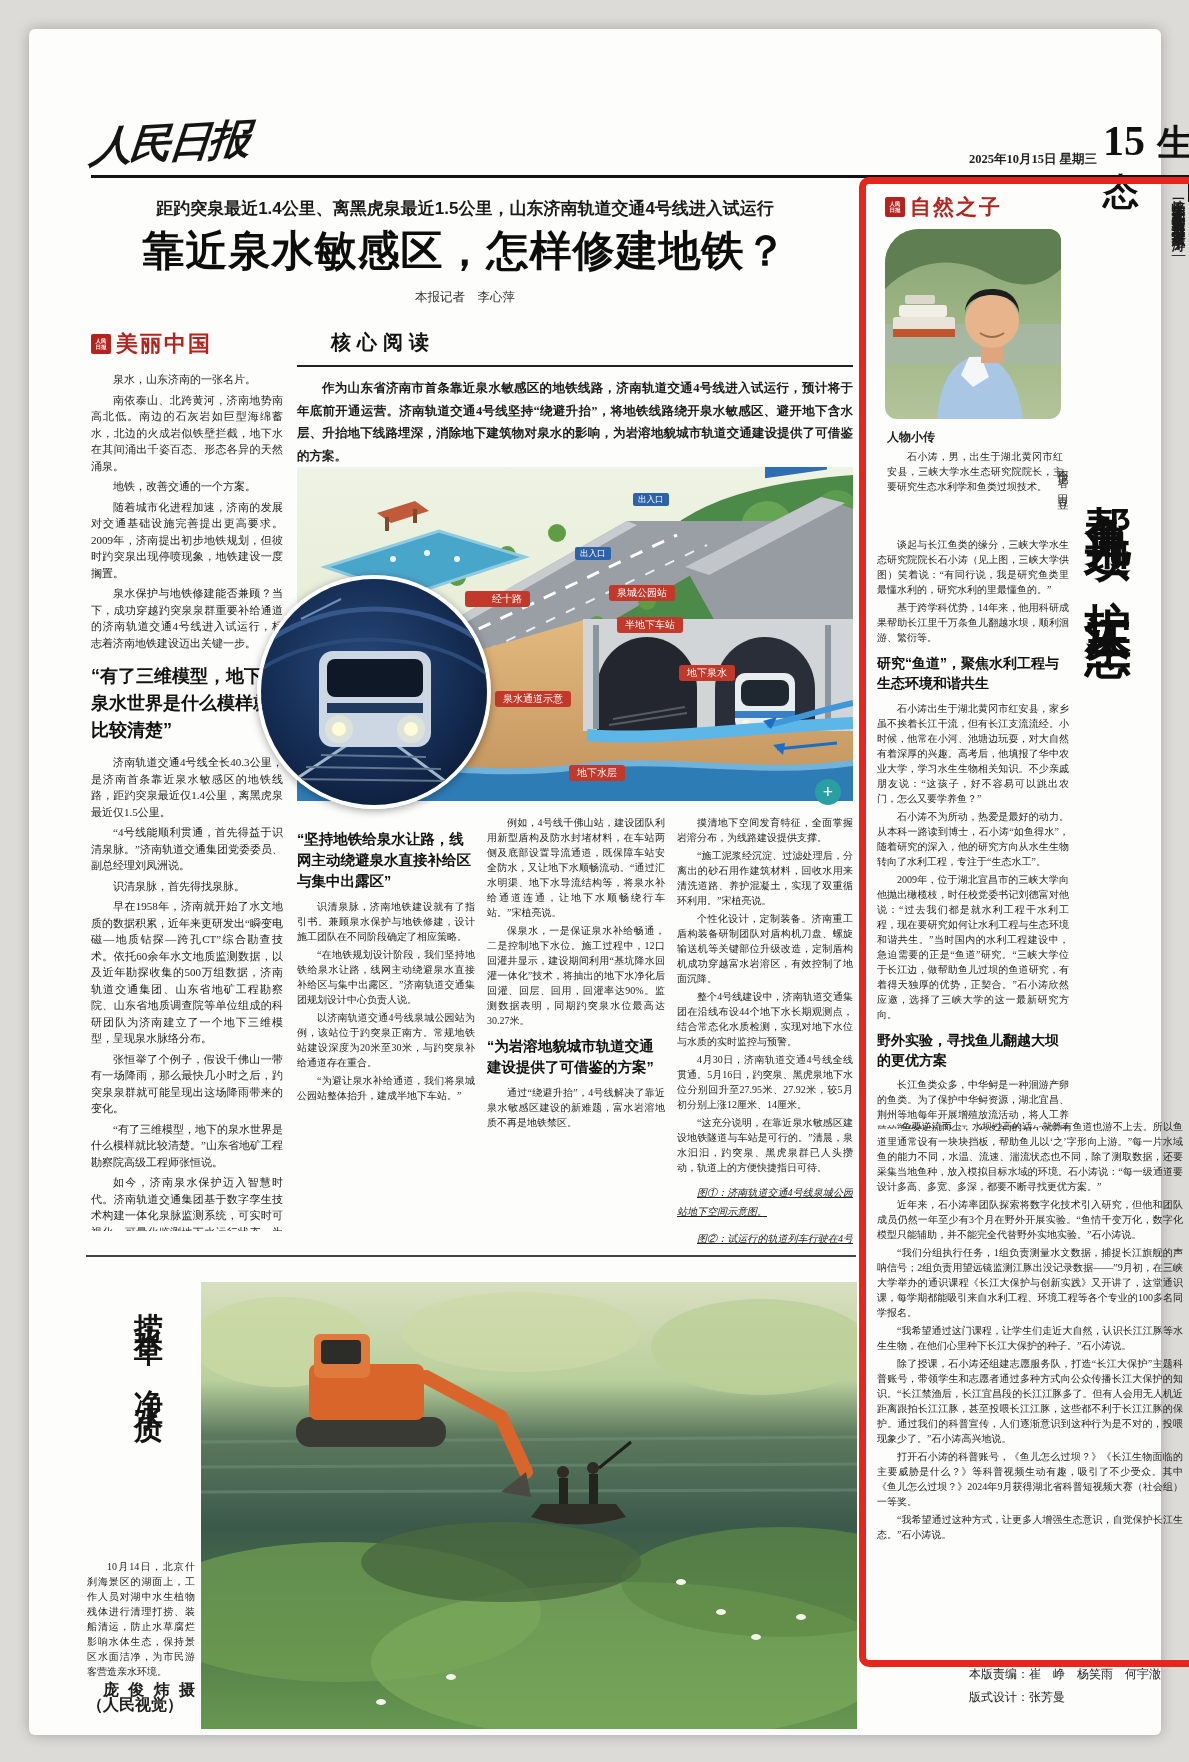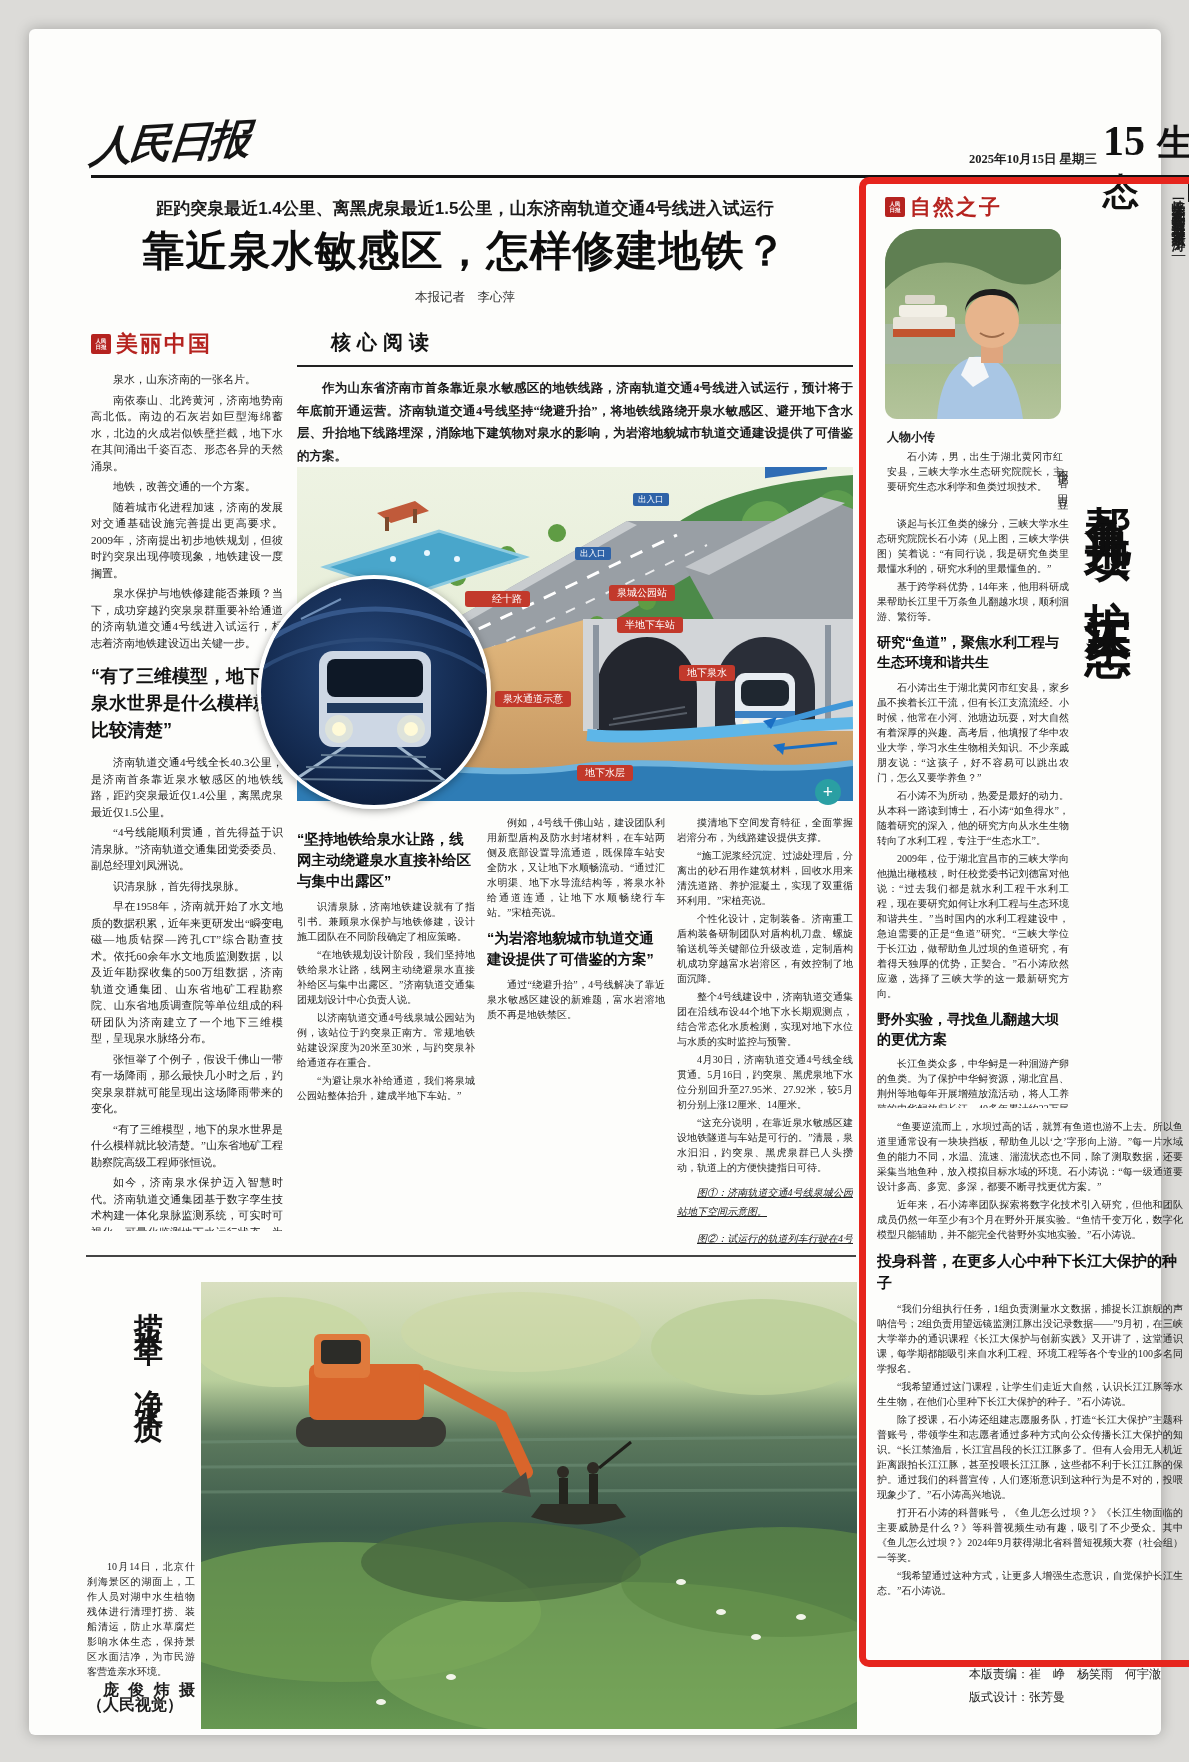--- a/index.html
+++ b/index.html
@@ -144,21 +144,21 @@
       <path d="M0,306 C90,288 180,314 280,300 C370,288 460,310 556,296" stroke="#6fb3dc" stroke-width="6" fill="none"></path>
     </svg>
     <div class="pill" style="left:32px;top:118px;">趵突泉</div>
     <div class="pill" style="left:168px;top:124px;padding-left:27px;">经十路</div>
     <div class="pill" style="left:312px;top:118px;">泉城公园站</div>
     <div class="pillb" style="left:336px;top:26px;">出入口</div>
     <div class="pillb" style="left:278px;top:80px;">出入口</div>
     <div class="pill" style="left:320px;top:150px;">半地下车站</div>
     <div class="pill" style="left:382px;top:198px;">地下泉水</div>
     <div class="pill" style="left:198px;top:224px;">泉水通道示意</div>
-    <div class="pill" style="left:280px;top:298px;">地下水层</div>
+    <div class="pill" style="left:272px;top:298px;">地下水层</div>
   </div>
 
   <div class="abs" style="left:228px;top:546px;width:226px;height:226px;border-radius:50%;border:4px solid #fff;
        overflow:hidden;box-shadow:0 2px 8px rgba(0,0,0,.35);">
     <svg width="226" height="226" viewBox="0 0 226 226">
       <defs>
             <radialGradient id="g3" cx="0.45" cy="0.4" r="0.8">
         <stop offset="0" stop-color="#27497c"></stop>
               <stop offset="0.6" stop-color="#13294e"></stop>
               <stop offset="1" stop-color="#081228"></stop>
@@ -193,20 +193,21 @@
 
   <div class="abs clip" style="left:268px;top:786px;width:178px;height:432px;">
     <div class="csub" style="margin-top:14px;">“坚持地铁给泉水让路，线网主动绕避泉水直接补给区与集中出露区”</div>
     <p class="p">识清泉脉，济南地铁建设就有了指引书。兼顾泉水保护与地铁修建，设计施工团队在不同阶段确定了相应策略。</p>
     <p class="p">“在地铁规划设计阶段，我们坚持地铁给泉水让路，线网主动绕避泉水直接补给区与集中出露区。”济南轨道交通集团规划设计中心负责人说。</p>
     <p class="p">以济南轨道交通4号线泉城公园站为例，该站位于趵突泉正南方。常规地铁站建设深度为20米至30米，与趵突泉补给通道存在重合。</p>
     <p class="p">“为避让泉水补给通道，我们将泉城公园站整体抬升，建成半地下车站。”</p>
   </div>
   <div class="abs clip" style="left:458px;top:786px;width:178px;height:432px;">
     <p class="p">例如，4号线千佛山站，建设团队利用新型盾构及防水封堵材料，在车站两侧及底部设置导流通道，既保障车站安全防水，又让地下水顺畅流动。“通过汇水明渠、地下水导流结构等，将泉水补给通道连通，让地下水顺畅绕行车站。”宋植亮说。</p>
+    <p class="p">保泉水，一是保证泉水补给畅通，二是控制地下水位。施工过程中，12口回灌井显示，建设期间利用“基坑降水回灌一体化”技术，将抽出的地下水净化后回灌、回层、回用，回灌率达90%。监测数据表明，同期趵突泉水位最高达30.27米。</p>
     <div class="csub">“为岩溶地貌城市轨道交通建设提供了可借鉴的方案”</div>
     <p class="p">通过“绕避升抬”，4号线解决了靠近泉水敏感区建设的新难题，富水岩溶地质不再是地铁禁区。</p>
   </div>
   <div class="abs clip" style="left:648px;top:786px;width:176px;height:432px;">
     <p class="p">摸清地下空间发育特征，全面掌握岩溶分布，为线路建设提供支撑。</p>
     <p class="p">“施工泥浆经沉淀、过滤处理后，分离出的砂石用作建筑材料，回收水用来清洗道路、养护混凝土，实现了双重循环利用。”宋植亮说。</p>
     <p class="p">个性化设计，定制装备。济南重工盾构装备研制团队对盾构机刀盘、螺旋输送机等关键部位升级改造，定制盾构机成功穿越富水岩溶区，有效控制了地面沉降。</p>
     <p class="p">整个4号线建设中，济南轨道交通集团在沿线布设44个地下水长期观测点，结合常态化水质检测，实现对地下水位与水质的实时监控与预警。</p>
     <p class="p">4月30日，济南轨道交通4号线全线贯通。5月16日，趵突泉、黑虎泉地下水位分别回升至27.95米、27.92米，较5月初分别上涨12厘米、14厘米。</p>
     <p class="p">“这充分说明，在靠近泉水敏感区建设地铁隧道与车站是可行的。”清晨，泉水汩汩，趵突泉、黑虎泉群已人头攒动，轨道上的方便快捷指日可待。</p>
@@ -310,36 +311,35 @@
 
   <div class="abs" style="left:858px;top:400px;width:176px;">
     <div class="sans" style="font-size:12px;font-weight:700;color:#222;margin-bottom:3px;">人物小传</div>
     <p class="p" style="font-size:10px;">石小涛，男，出生于湖北黄冈市红安县，三峡大学水生态研究院院长，主要研究生态水利学和鱼类过坝技术。</p>
   </div>
 
   <div class="abs vert" style="left:1140px;top:158px;height:460px;font-size:13.5px;font-weight:700;letter-spacing:2px;color:#1b1b1b;">三峡大学生态水利学和鱼类过坝技术专家石小涛——</div>
   <div class="abs vert" style="left:1026px;top:430px;height:140px;font-size:11px;letter-spacing:3px;color:#333;">本报记者　田豆豆</div>
   <div class="abs vert" style="left:1048px;top:440px;height:648px;font-size:46px;font-weight:800;letter-spacing:8px;color:#0e0e0e;">帮鱼儿过坝　护大江生态</div>
 
-  <div class="abs clip" style="left:848px;top:487px;width:192px;height:592px;">
+  <div class="abs clip" style="left:848px;top:508px;width:192px;height:592px;">
     <p class="p">谈起与长江鱼类的缘分，三峡大学水生态研究院院长石小涛（见上图，三峡大学供图）笑着说：“有同行说，我是研究鱼类里最懂水利的，研究水利的里最懂鱼的。”</p>
     <p class="p">基于跨学科优势，14年来，他用科研成果帮助长江里千万条鱼儿翻越水坝，顺利洄游、繁衍等。</p>
     <div class="csub" style="font-size:14px;">研究“鱼道”，聚焦水利工程与生态环境和谐共生</div>
     <p class="p">石小涛出生于湖北黄冈市红安县，家乡虽不挨着长江干流，但有长江支流流经。小时候，他常在小河、池塘边玩耍，对大自然有着深厚的兴趣。高考后，他填报了华中农业大学，学习水生生物相关知识。不少亲戚朋友说：“这孩子，好不容易可以跳出农门，怎么又要学养鱼？”</p>
     <p class="p">石小涛不为所动，热爱是最好的动力。从本科一路读到博士，石小涛“如鱼得水”，随着研究的深入，他的研究方向从水生生物转向了水利工程，专注于“生态水工”。</p>
     <p class="p">2009年，位于湖北宜昌市的三峡大学向他抛出橄榄枝，时任校党委书记刘德富对他说：“过去我们都是就水利工程干水利工程，现在要研究如何让水利工程与生态环境和谐共生。”当时国内的水利工程建设中，急迫需要的正是“鱼道”研究。“三峡大学位于长江边，做帮助鱼儿过坝的鱼道研究，有着得天独厚的优势，正契合。”石小涛欣然应邀，选择了三峡大学的这一最新研究方向。</p>
     <div class="csub" style="font-size:14px;">野外实验，寻找鱼儿翻越大坝的更优方案</div>
     <p class="p">长江鱼类众多，中华鲟是一种洄游产卵的鱼类。为了保护中华鲟资源，湖北宜昌、荆州等地每年开展增殖放流活动，将人工养殖的中华鲟放归长江，40多年累计约22万尾子二代中华鲟放归长江。</p>
 
   </div>
 
   <div class="abs clip" style="left:848px;top:1090px;width:306px;height:508px;">
     <p class="p">“鱼要逆流而上，水坝过高的话，就算有鱼道也游不上去。所以鱼道里通常设有一块块挡板，帮助鱼儿以‘之’字形向上游。”每一片水域鱼的能力不同，水温、流速、湍流状态也不同，除了测取数据，还要采集当地鱼种，放入模拟目标水域的环境。石小涛说：“每一级通道要设计多高、多宽、多深，都要不断寻找更优方案。”</p>
     <p class="p">近年来，石小涛率团队探索将数字化技术引入研究，但他和团队成员仍然一年至少有3个月在野外开展实验。“鱼情千变万化，数字化模型只能辅助，并不能完全代替野外实地实验。”石小涛说。</p>
-    <div class="csub" style="font-size:15px;text-align:left;">投身科普，在更多人心中种下长江大保护的种子</div>
     <p class="p">“我们分组执行任务，1组负责测量水文数据，捕捉长江旗舰的声呐信号；2组负责用望远镜监测江豚出没记录数据——”9月初，在三峡大学举办的通识课程《长江大保护与创新实践》又开讲了，这堂通识课，每学期都能吸引来自水利工程、环境工程等各个专业的100多名同学报名。</p>
     <p class="p">“我希望通过这门课程，让学生们走近大自然，认识长江江豚等水生生物，在他们心里种下长江大保护的种子。”石小涛说。</p>
     <p class="p">除了授课，石小涛还组建志愿服务队，打造“长江大保护”主题科普账号，带领学生和志愿者通过多种方式向公众传播长江大保护的知识。“长江禁渔后，长江宜昌段的长江江豚多了。但有人会用无人机近距离跟拍长江江豚，甚至投喂长江江豚，这些都不利于长江江豚的保护。通过我们的科普宣传，人们逐渐意识到这种行为是不对的，投喂现象少了。”石小涛高兴地说。</p>
     <p class="p">打开石小涛的科普账号，《鱼儿怎么过坝？》《长江生物面临的主要威胁是什么？》等科普视频生动有趣，吸引了不少受众。其中《鱼儿怎么过坝？》2024年9月获得湖北省科普短视频大赛（社会组）一等奖。</p>
     <p class="p">“我希望通过这种方式，让更多人增强生态意识，自觉保护长江生态。”石小涛说。</p>
   </div>
 
   <div class="abs" style="left:940px;top:1634px;width:230px;font-size:12px;line-height:1.9;color:#222;">
     <div>本版责编：崔　峥　杨笑雨　何宇澈</div>
     <div>版式设计：张芳曼</div>

